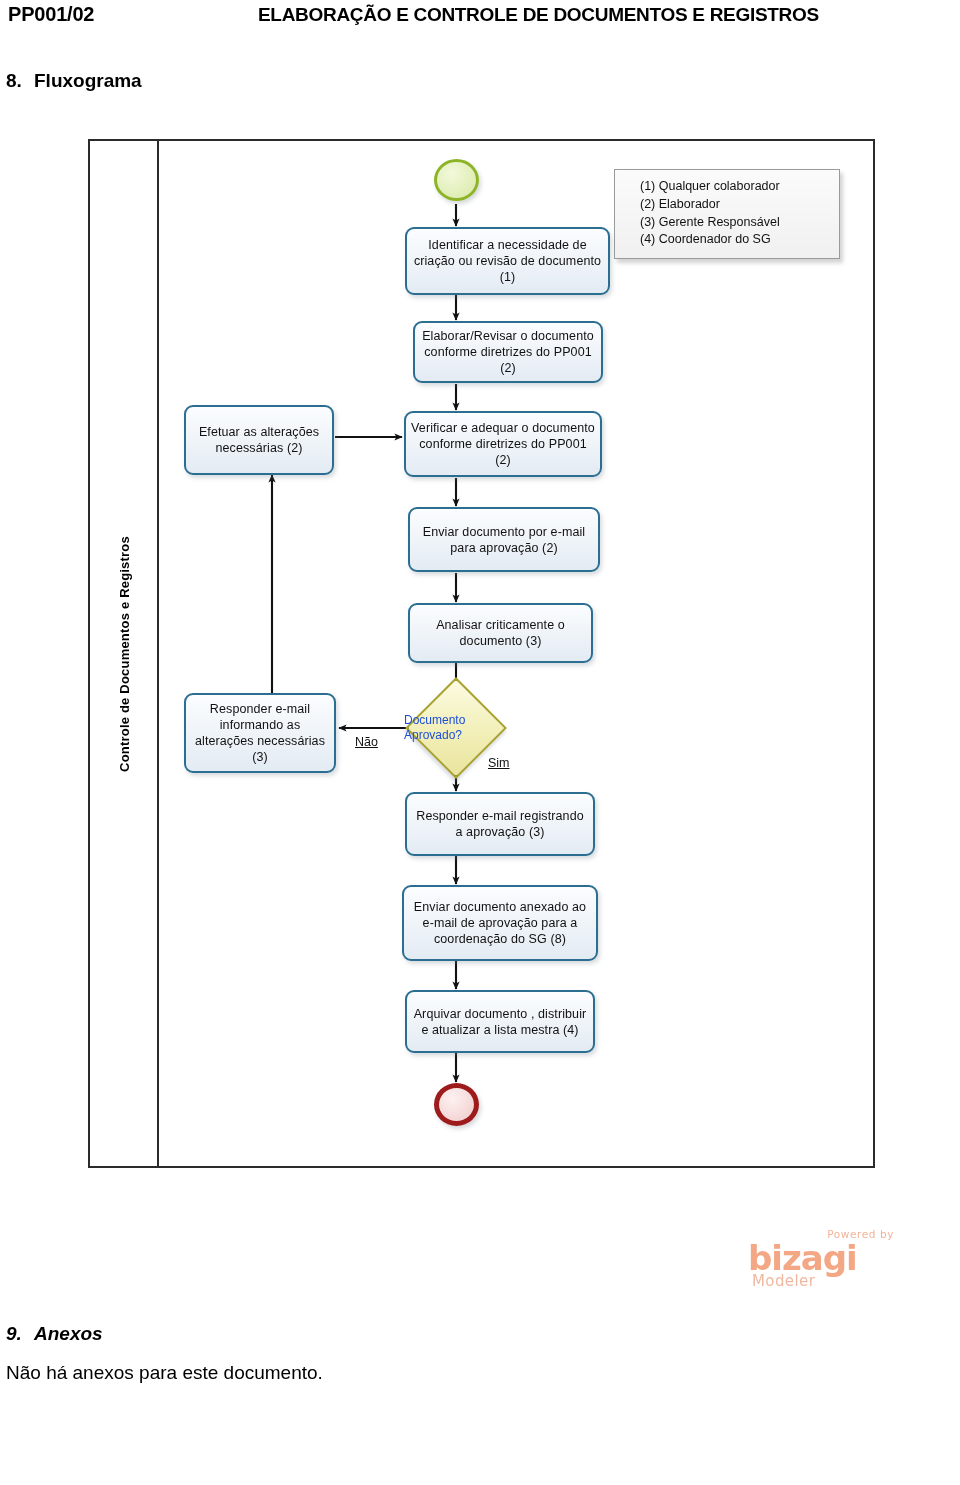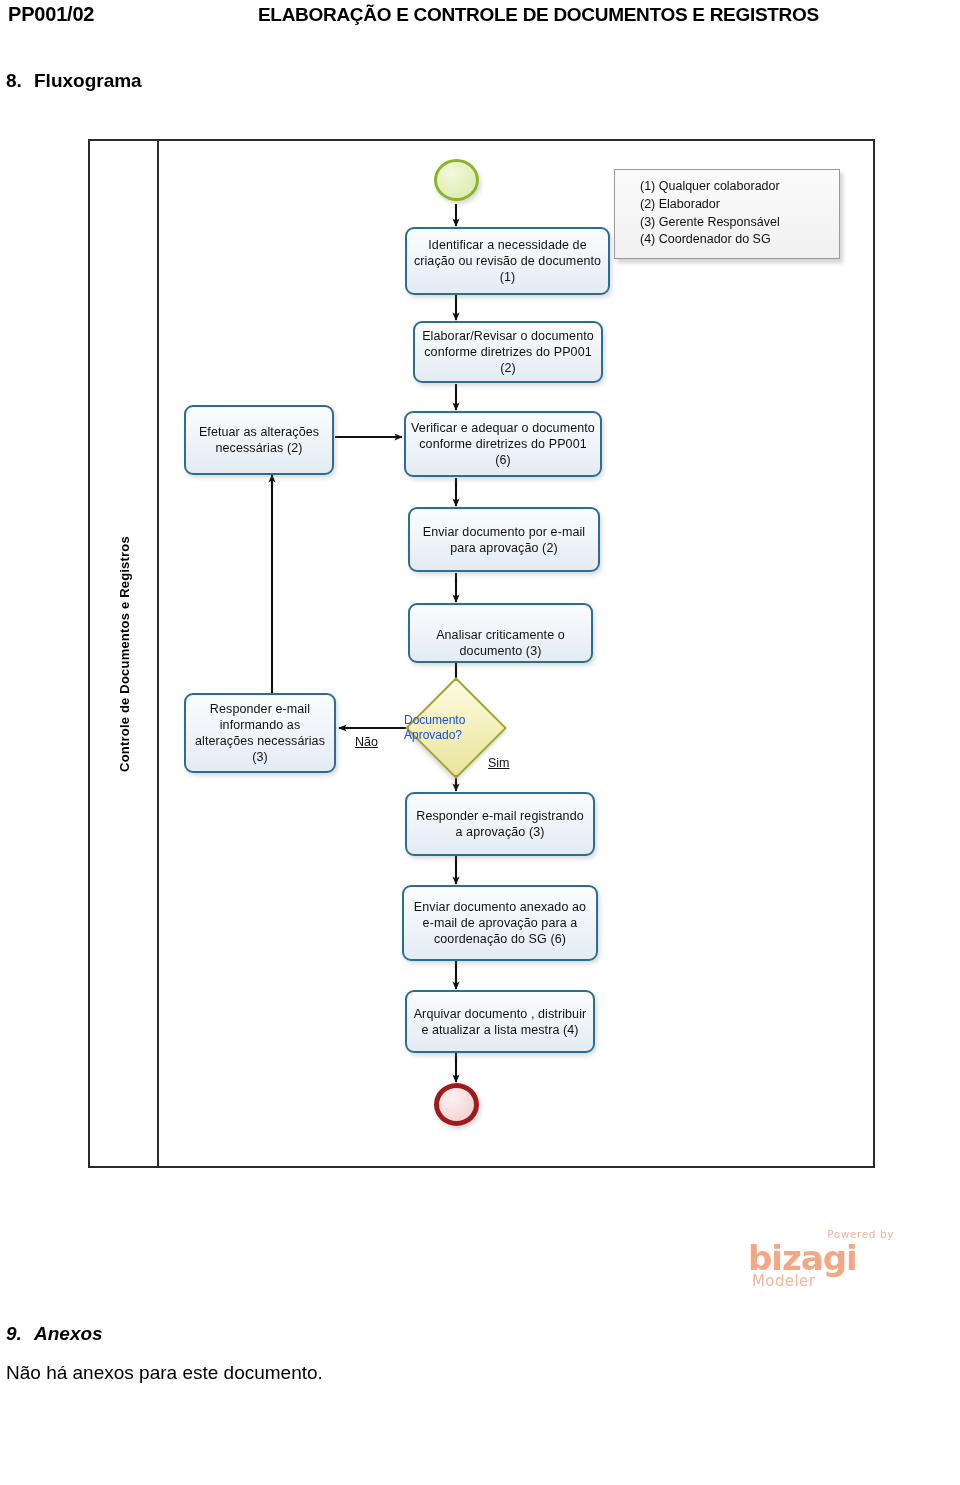--- a/index.html
+++ b/index.html
@@ -299,32 +299,32 @@
 
     <div class="task" style="left:246px; top:86px; width:205px; height:68px;">
       <span>Identificar a necessidade de criação ou revisão de documento (1)</span>
     </div>
 
     <div class="task" style="left:254px; top:180px; width:190px; height:62px;">
       <span>Elaborar/Revisar o documento conforme diretrizes do PP001 (2)</span>
     </div>
 
     <div class="task" style="left:245px; top:270px; width:198px; height:66px;">
-      <span>Verificar e adequar o documento conforme diretrizes do PP001 (6)</span>
+      <span>Verificar e adequar o documento conforme diretrizes do PP001 (2)</span>
     </div>
 
     <div class="task" style="left:25px; top:264px; width:150px; height:70px;">
       <span>Efetuar as alterações necessárias (2)</span>
     </div>
 
     <div class="task" style="left:249px; top:366px; width:192px; height:65px;">
       <span>Enviar documento por e-mail para aprovação (2)</span>
     </div>
 
-    <div class="task" style="left:249px; top:462px; width:185px; height:60px;align-items:flex-end;">
+    <div class="task" style="left:249px; top:462px; width:185px; height:60px;">
       <span>Analisar criticamente o documento (3)</span>
     </div>
 
     <div class="gateway" style="left:261px; top:551px;"></div>
     <div class="gateway-label" style="left:245px; top:572px; width:105px;">
       <span>Documento</span><br>
       <span>Aprovado?</span>
     </div>
 
     <div class="flow-label" style="left:196px; top:594px;">Não</div>
@@ -332,21 +332,21 @@
 
     <div class="task" style="left:25px; top:552px; width:152px; height:80px;">
       <span>Responder e-mail informando as alterações necessárias (3)</span>
     </div>
 
     <div class="task" style="left:246px; top:651px; width:190px; height:64px;">
       <span>Responder e-mail registrando a aprovação (3)</span>
     </div>
 
     <div class="task" style="left:243px; top:744px; width:196px; height:76px;">
-      <span>Enviar documento anexado ao e-mail de aprovação para a coordenação do SG (6)</span>
+      <span>Enviar documento anexado ao e-mail de aprovação para a coordenação do SG (8)</span>
     </div>
 
     <div class="task" style="left:246px; top:849px; width:190px; height:63px;">
       <span>Arquivar documento , distribuir e atualizar a lista mestra (4)</span>
     </div>
 
     <div class="event event-end" style="left:275px; top:942px; width:45px; height:43px;"></div>
 
   </div>
 </div>

